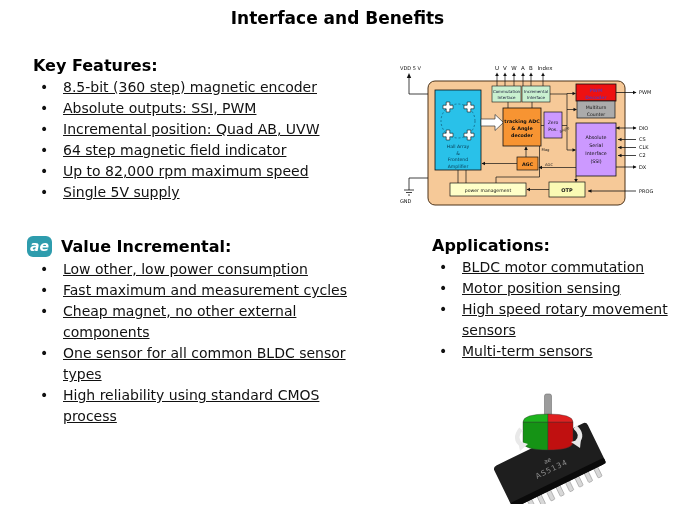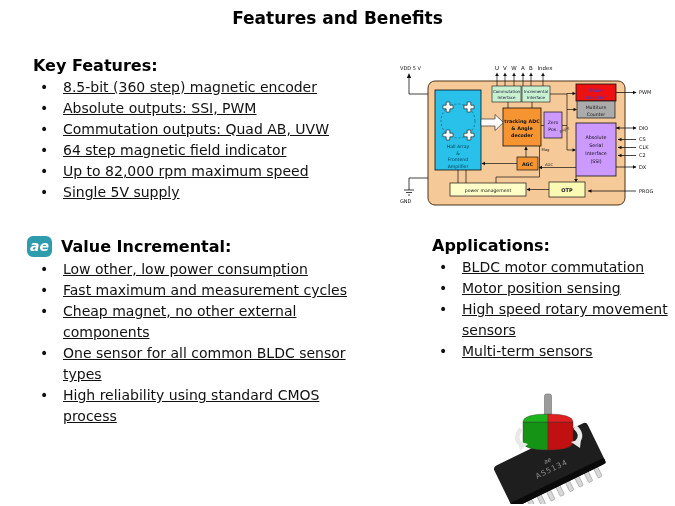--- a/index.html
+++ b/index.html
@@ -22,36 +22,36 @@
   .app{position:absolute;left:432px;top:236px;width:251px;}
   .diagram{position:absolute;left:396px;top:50px;width:279px;height:180px;}
   .chipimg{position:absolute;left:468px;top:392px;width:160px;height:112px;}
   svg text{font-family:"DejaVu Sans", sans-serif;}
 </style>
 </head>
 <body>
 
 <div class="slide">
 
-  <div class="title">Features and Benefits</div>
+  <div class="title">Interface and Benefits</div>
 
   <div class="kf">
     <h2 class="sec-head">Key Features:</h2>
     <ul class="blist">
       <li>
           <span class="blt">•</span>
           <span class="txt">8.5-bit (360 step) magnetic encoder</span>
         </li>
       <li>
           <span class="blt">•</span>
           <span class="txt">Absolute outputs: SSI, PWM</span>
         </li>
       <li>
           <span class="blt">•</span>
-          <span class="txt">Commutation outputs: Quad AB, UVW</span>
+          <span class="txt">Incremental position: Quad AB, UVW</span>
         </li>
       <li>
           <span class="blt">•</span>
           <span class="txt">64 step magnetic field indicator</span>
         </li>
       <li>
           <span class="blt">•</span>
           <span class="txt">Up to 82,000 rpm maximum speed</span>
         </li>
       <li>

